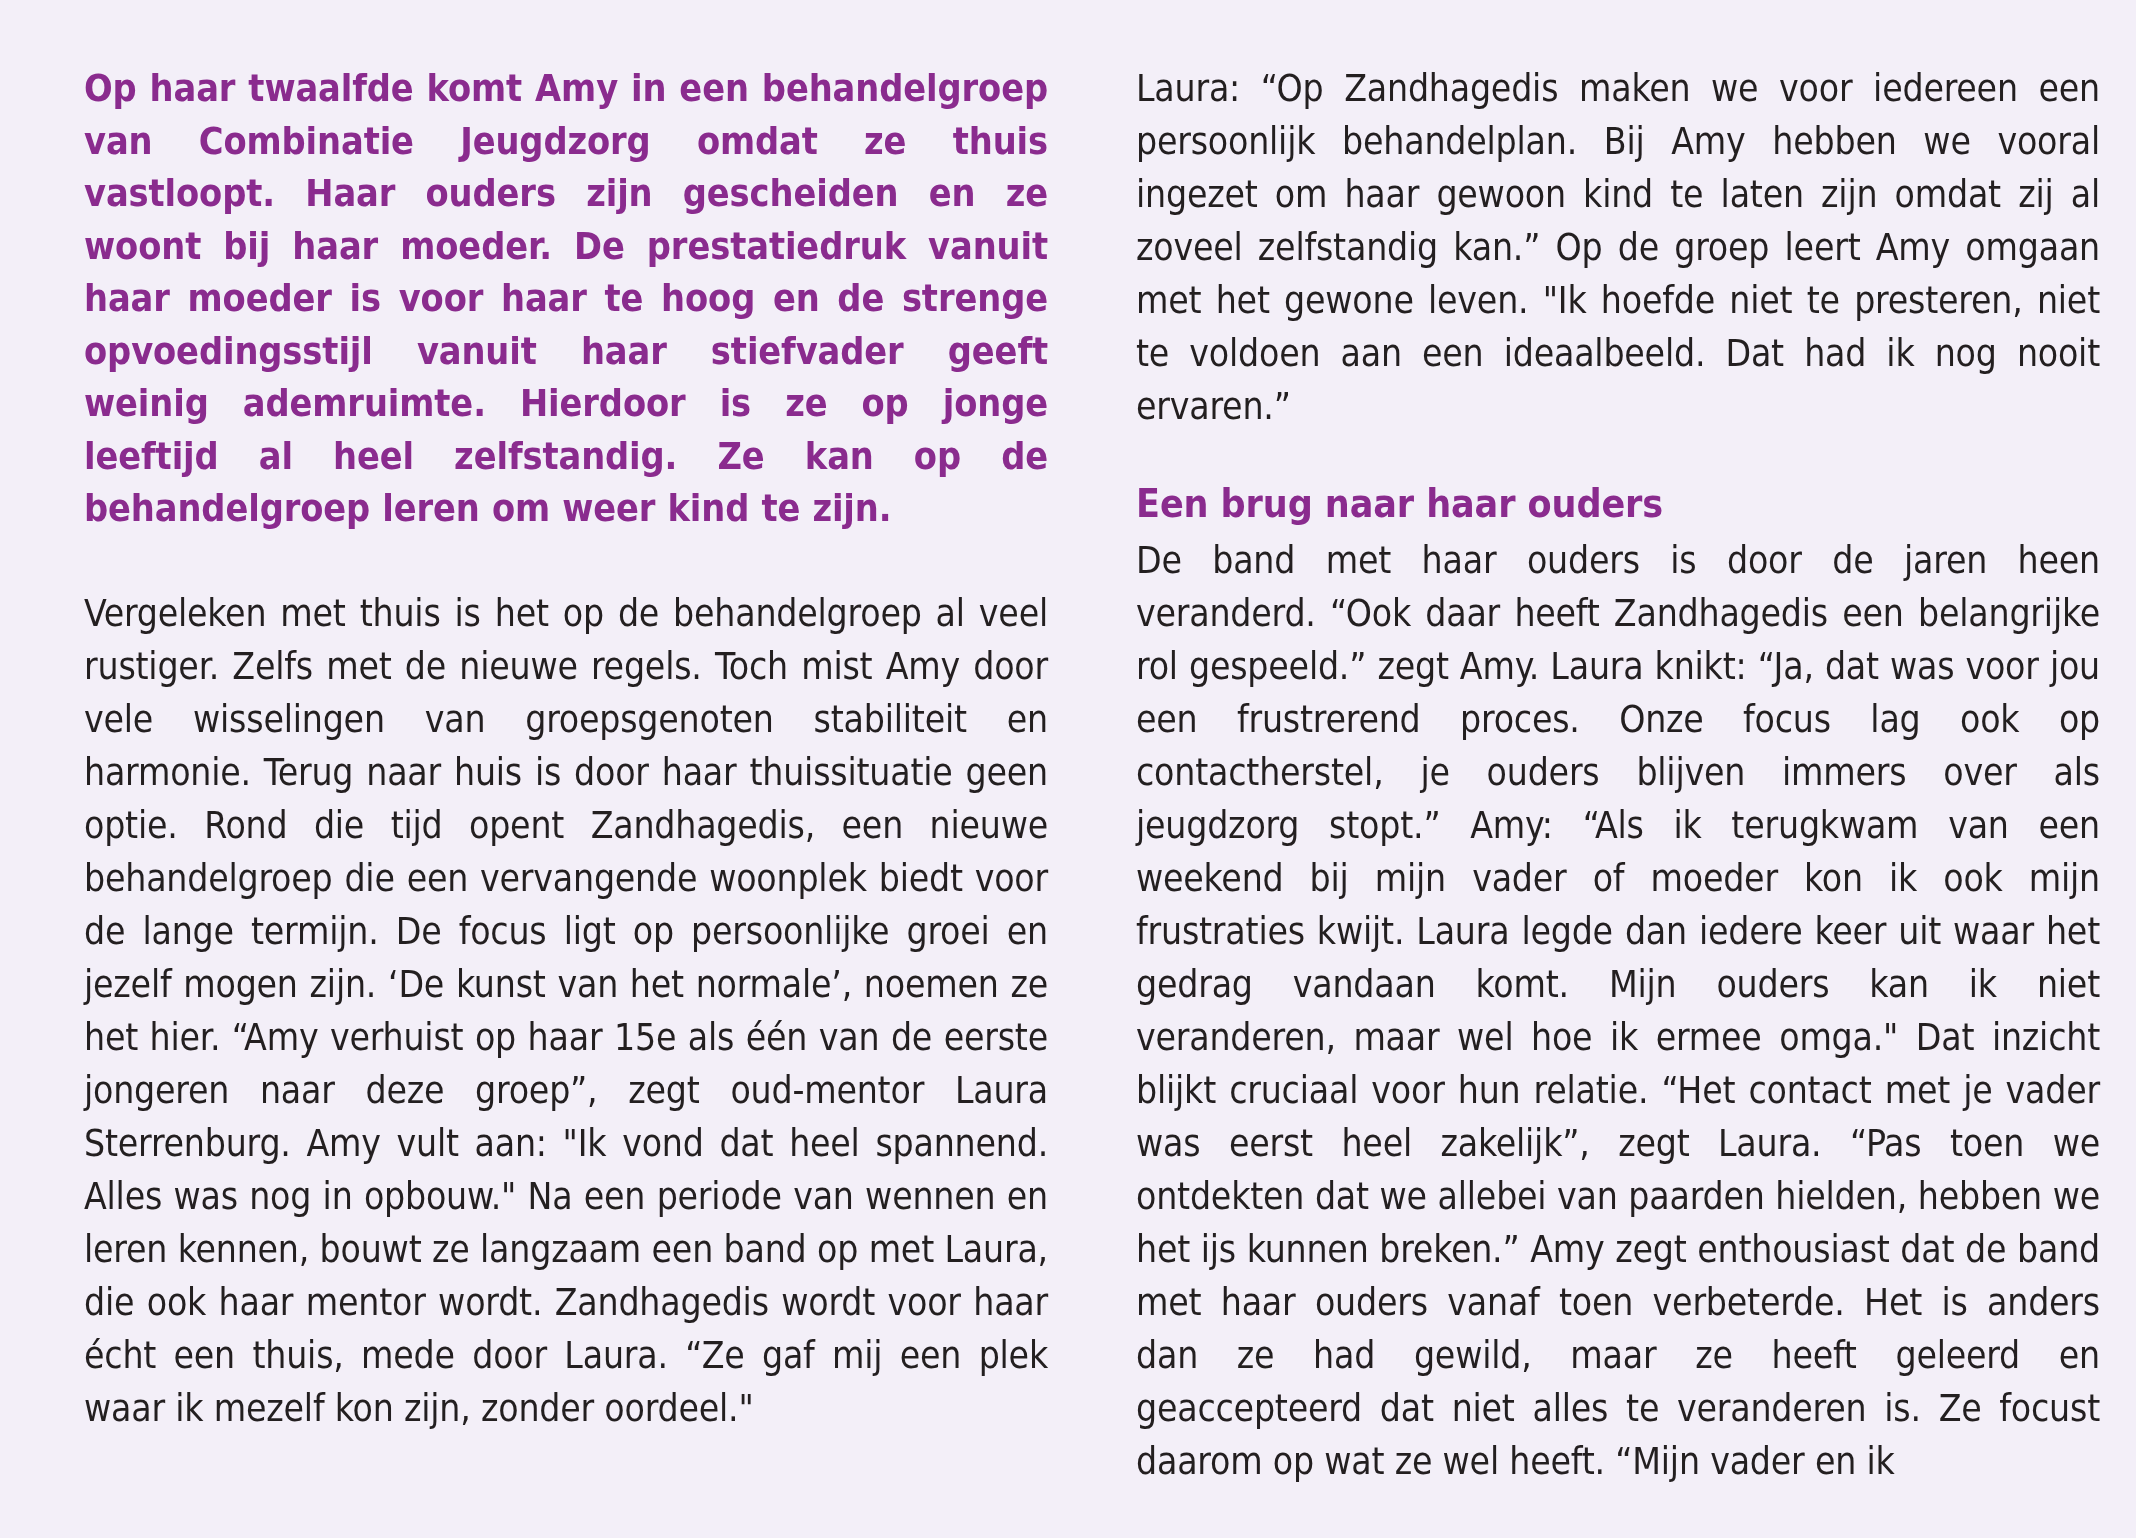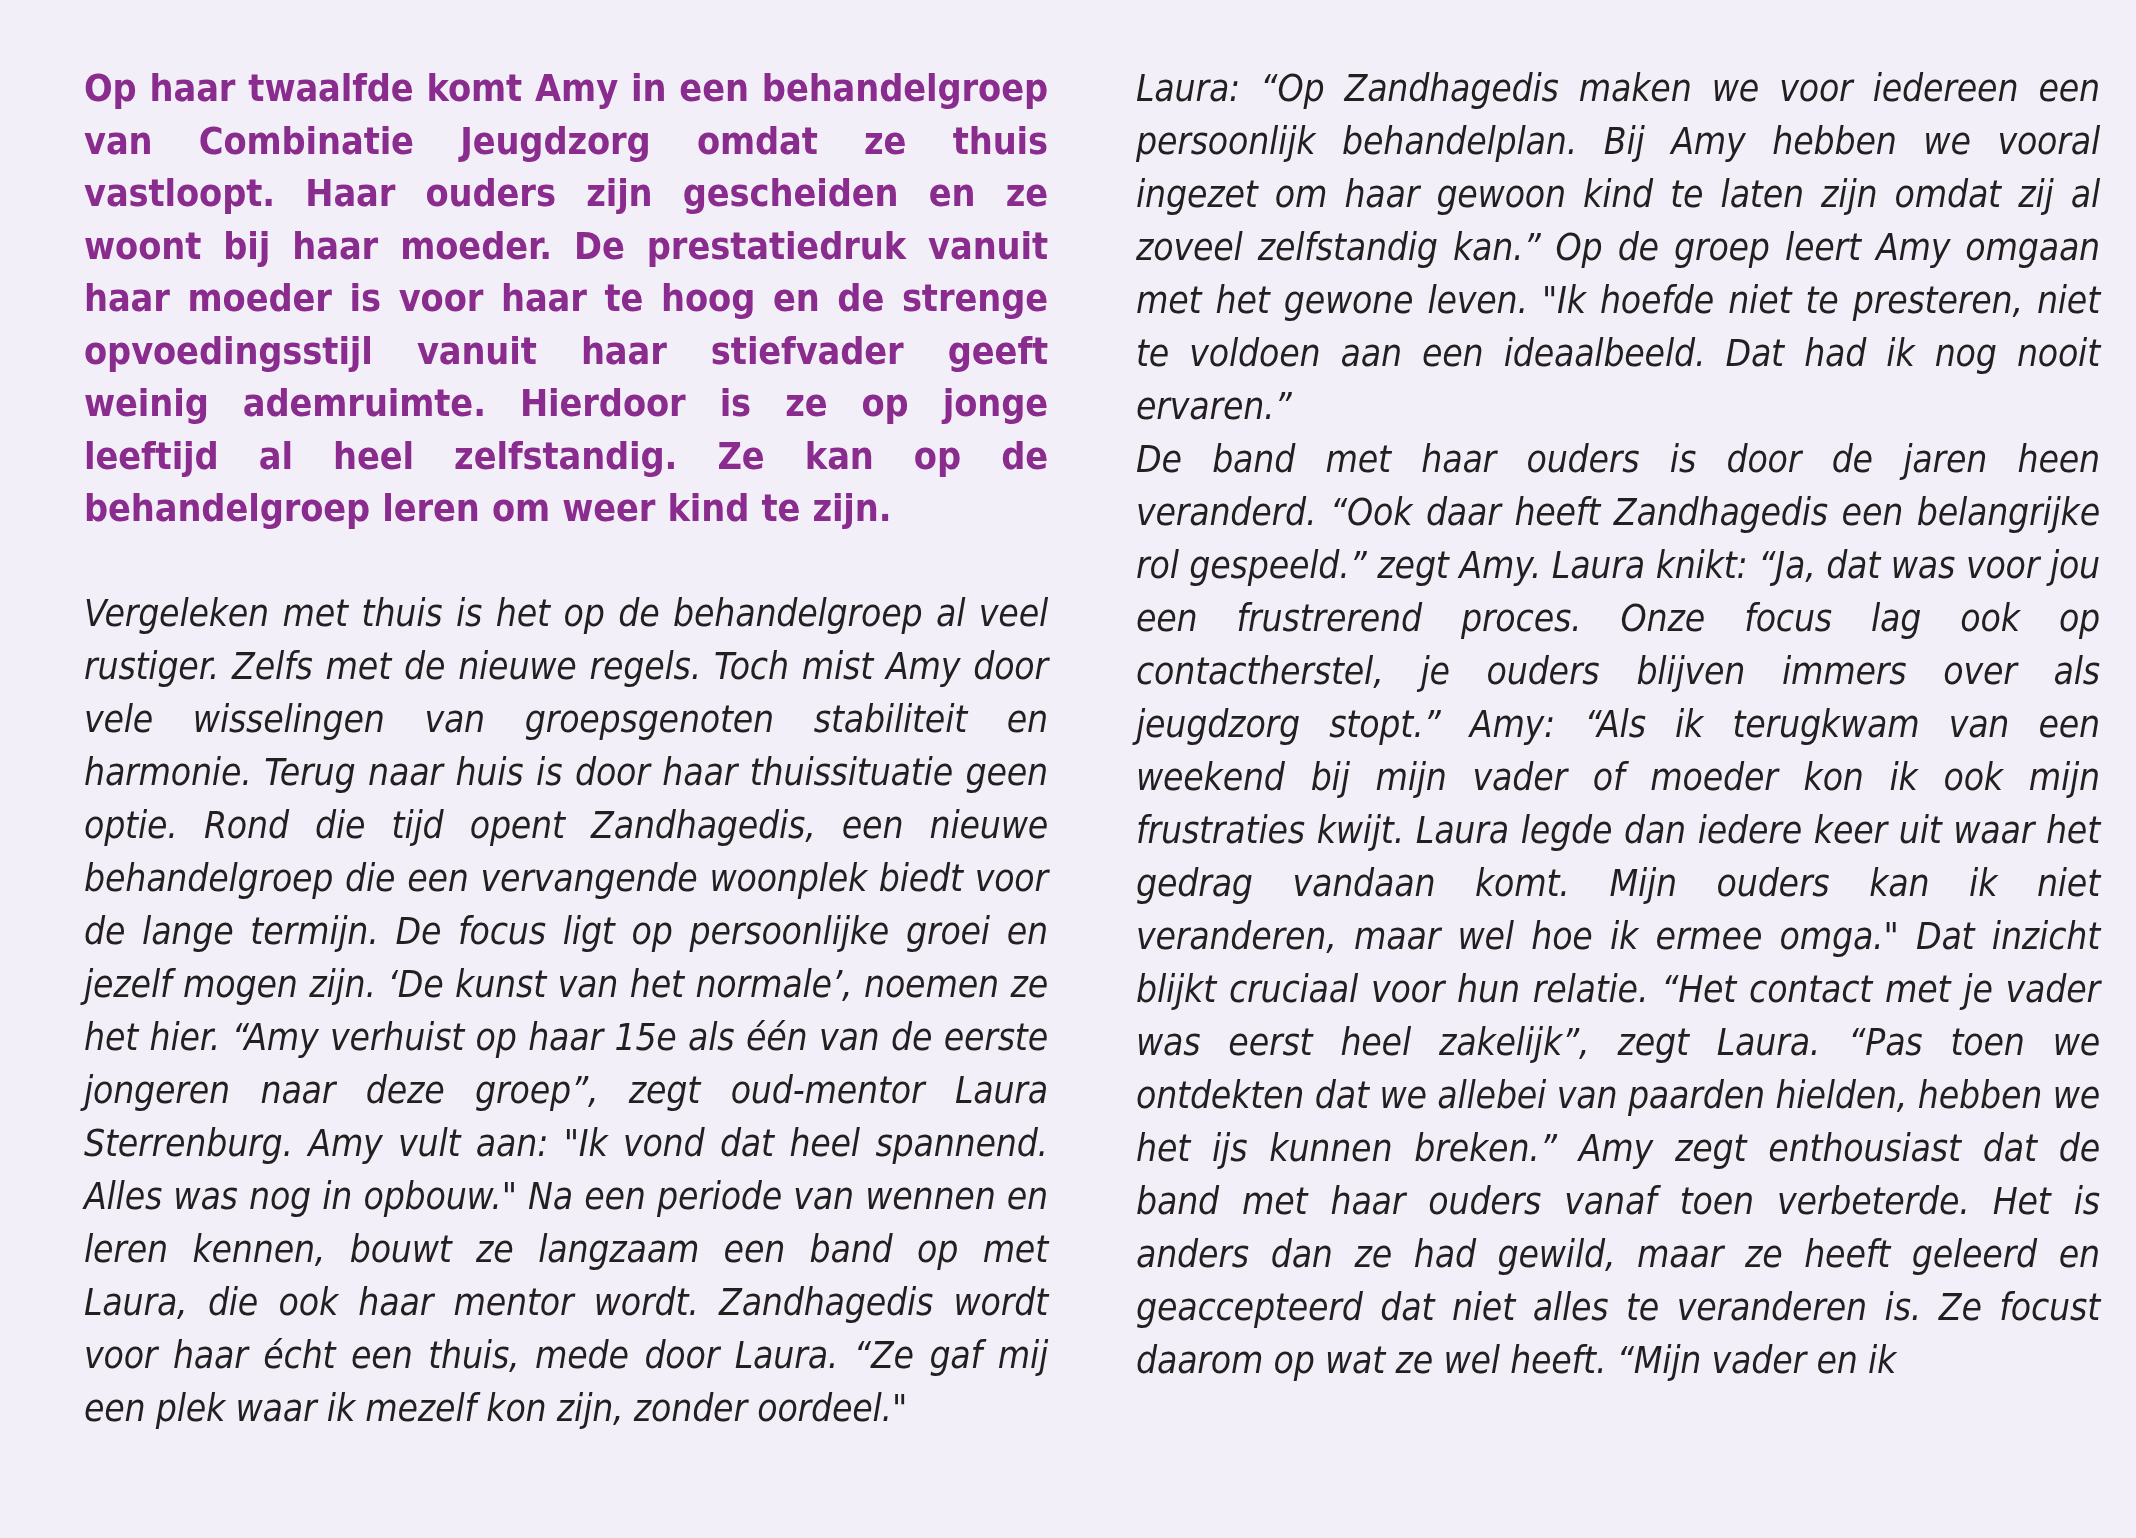--- a/index.html
+++ b/index.html
@@ -55,21 +55,20 @@
   .body-par {
     color: #231f20;
     font-family: "DejaVu Sans Condensed", "Liberation Sans Narrow", "Liberation Sans", sans-serif;
     font-weight: 400;
     font-size: 37px;
     line-height: 53px;
     text-align: justify;
     text-justify: inter-word;
     margin: 0 0 0 0;
     letter-spacing: -0.2px;
-    font-style: italic;
   }
 
   
   .section-heading {
     color: #8a2b8e;
     font-family: "DejaVu Sans Condensed", "Liberation Sans Narrow", "Liberation Sans", sans-serif;
     font-weight: bold;
     font-size: 39px;
     line-height: 53px;
     margin: 44px 0 4px 0;
@@ -88,17 +87,18 @@
 <div id="page" style="background: rgb(243, 239, 248);">
   <div id="columns">
 
     <div class="column">
       <p class="lead" style="color: rgb(138, 43, 142);">Op haar twaalfde komt Amy in een behandelgroep van Combinatie Jeugdzorg omdat ze thuis vastloopt. Haar ouders zijn gescheiden en ze woont bij haar moeder. De prestatiedruk vanuit haar moeder is voor haar te hoog en de strenge opvoedingsstijl vanuit haar stiefvader geeft weinig ademruimte. Hierdoor is ze op jonge leeftijd al heel zelfstandig. Ze kan op de behandelgroep leren om weer kind te zijn.</p>
       <p class="body-par" style="color: rgb(35, 31, 32);">Vergeleken met thuis is het op de behandelgroep al veel rustiger. Zelfs met de nieuwe regels. Toch mist Amy door vele wisselingen van groepsgenoten stabiliteit en harmonie. Terug naar huis is door haar thuissituatie geen optie. Rond die tijd opent Zandhagedis, een nieuwe behandelgroep die een vervangende woonplek biedt voor de lange termijn. De focus ligt op persoonlijke groei en jezelf mogen zijn. ‘De kunst van het normale’, noemen ze het hier. “Amy verhuist op haar 15e als één van de eerste jongeren naar deze groep”, zegt oud-mentor Laura Sterrenburg. Amy vult aan: "Ik vond dat heel spannend. Alles was nog in opbouw." Na een periode van wennen en leren kennen, bouwt ze langzaam een band op met Laura, die ook haar mentor wordt. Zandhagedis wordt voor haar écht een thuis, mede door Laura. “Ze gaf mij een plek waar ik mezelf kon zijn, zonder oordeel."</p>
     </div>
 
     <div class="column">
       <p class="body-par gap-after-par" style="color: rgb(35, 31, 32);">Laura: “Op Zandhagedis maken we voor iedereen een persoonlijk behandelplan. Bij Amy hebben we vooral ingezet om haar gewoon kind te laten zijn omdat zij al zoveel zelfstandig kan.” Op de groep leert Amy omgaan met het gewone leven. "Ik hoefde niet te presteren, niet te voldoen aan een ideaalbeeld. Dat had ik nog nooit ervaren.”</p>
+      <h2 class="section-heading" style="color: rgb(138, 43, 142);">Een brug naar haar ouders</h2>
       <p class="body-par" style="color: rgb(35, 31, 32);">De band met haar ouders is door de jaren heen veranderd. “Ook daar heeft Zandhagedis een belangrijke rol gespeeld.” zegt Amy. Laura knikt: “Ja, dat was voor jou een frustrerend proces. Onze focus lag ook op contactherstel, je ouders blijven immers over als jeugdzorg stopt.” Amy: “Als ik terugkwam van een weekend bij mijn vader of moeder kon ik ook mijn frustraties kwijt. Laura legde dan iedere keer uit waar het gedrag vandaan komt. Mijn ouders kan ik niet veranderen, maar wel hoe ik ermee omga." Dat inzicht blijkt cruciaal voor hun relatie. “Het contact met je vader was eerst heel zakelijk”, zegt Laura. “Pas toen we ontdekten dat we allebei van paarden hielden, hebben we het ijs kunnen breken.” Amy zegt enthousiast dat de band met haar ouders vanaf toen verbeterde. Het is anders dan ze had gewild, maar ze heeft geleerd en geaccepteerd dat niet alles te veranderen is. Ze focust daarom op wat ze wel heeft. “Mijn vader en ik</p>
     </div>
 
   </div>
 </div>
 
 </body></html>

